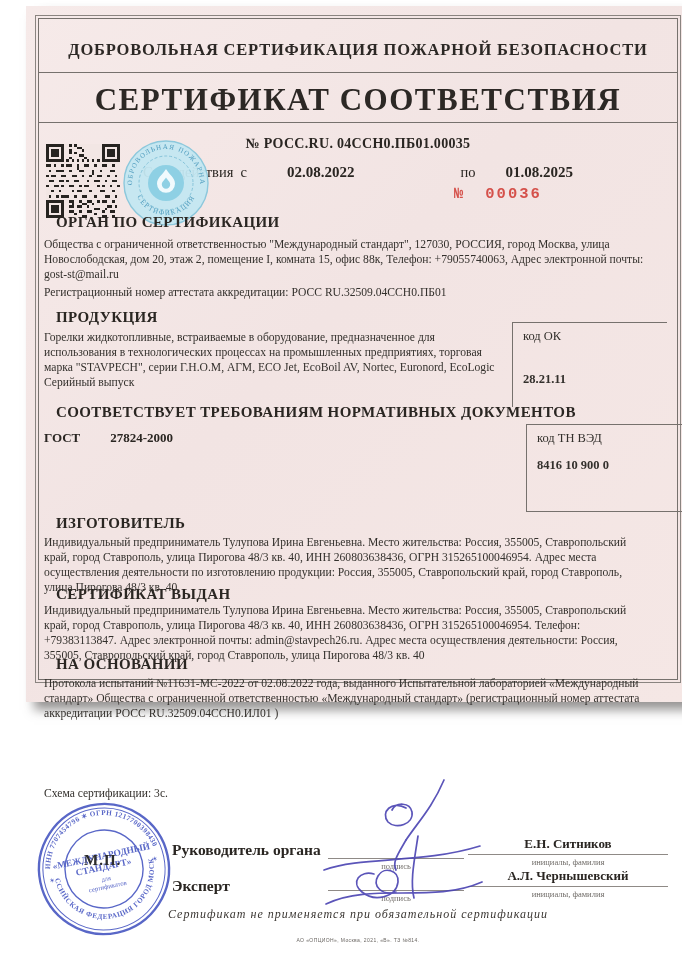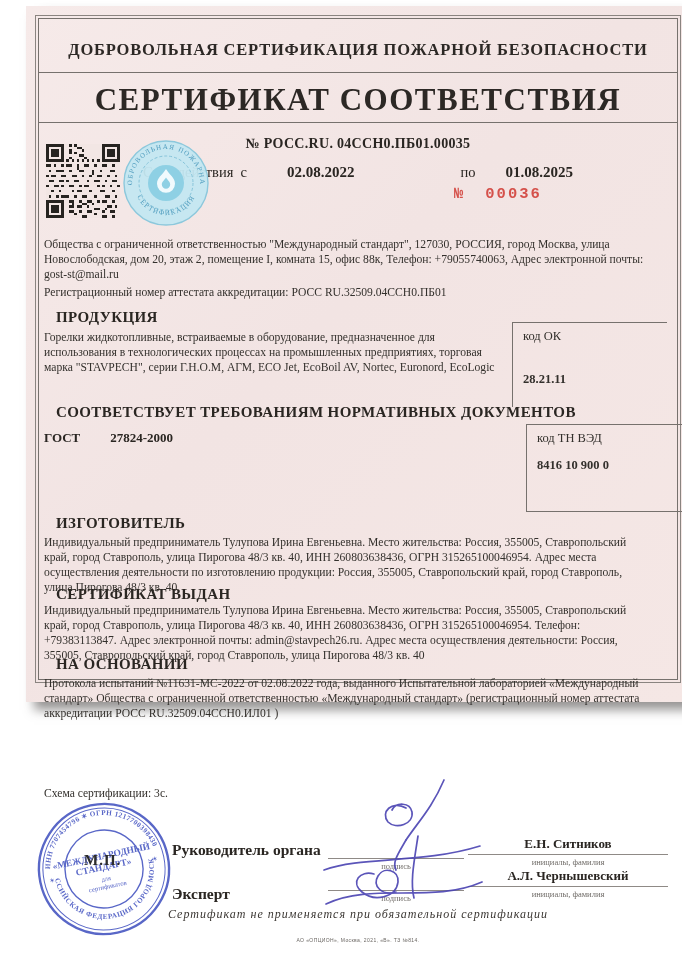--- a/index.html
+++ b/index.html
@@ -139,26 +139,28 @@
     <path fill="#f1fafd" d="M44 30c3.5 6 9 8.5 9 14.8A9 9 0 0 1 35 44.8C35 38.5 40.5 36 44 30z"></path>
     <path fill="#8ed0e4" d="M44 38.5c1.6 2.8 4.2 4 4.2 7a4.2 4.2 0 0 1-8.4 0c0-3 2.6-4.2 4.2-7z"></path>
     <text font-size="7" fill="#4f9cbe" letter-spacing="1.2">
       <textPath href="#sealArcTop" startOffset="50%" text-anchor="middle">ДОБРОВОЛЬНАЯ  ПОЖАРНАЯ</textPath>
     </text>
     <text font-size="7" fill="#4f9cbe" letter-spacing="1.2">
       <textPath href="#sealArcBot" startOffset="50%" text-anchor="middle">СЕРТИФИКАЦИЯ</textPath>
     </text>
   </svg>
 
+  <div class="abs sec-h" style="left:30px;top:208px;">ОРГАН ПО СЕРТИФИКАЦИИ</div>
   <div class="abs body-t" style="left:18px;top:231px;width:604px;">Общества с ограниченной ответственностью "Международный стандарт", 127030, РОССИЯ, город Москва, улица Новослободская, дом 20, этаж 2, помещение I, комната 15, офис 88к, Телефон: +79055740063, Адрес электронной почты: gost-st@mail.ru</div>
   <div class="abs body-t" style="left:18px;top:279px;width:604px;">Регистрационный номер аттестата аккредитации: РОСС RU.32509.04ССН0.ПБ01</div>
 
   <div class="abs sec-h" style="left:30px;top:303px;">ПРОДУКЦИЯ</div>
   <div class="abs" style="left:18px;top:324px;width:452px;">
     <div class="body-t">Горелки жидкотопливные, встраиваемые в оборудование, предназначенное для использования в технологических процессах на промышленных предприятиях, торговая марка "STAVPECH", серии Г.Н.О.М, АГМ, ECO Jet, EcoBoil AV, Nortec, Euronord, EcoLogic</div>
+    <div class="body-t">Серийный выпуск</div>
   </div>
   <div class="abs codebox" style="left:486px;top:316px;width:140px;height:78px;">
     <div class="cb-l">код ОК</div>
     <div class="cb-v" style="margin-top:28px;">28.21.11</div>
   </div>
 
   <div class="abs sec-h" style="left:30px;top:398px;">СООТВЕТСТВУЕТ ТРЕБОВАНИЯМ НОРМАТИВНЫХ ДОКУМЕНТОВ</div>
   <div class="abs gostrow" style="left:18px;top:424px;">
     <span>ГОСТ</span>
     <span class="gap30">27824-2000</span>
@@ -200,21 +202,21 @@
       <text x="70" y="71" font-size="9.4" font-weight="bold" text-anchor="middle">СТАНДАРТ»</text>
       <text x="70" y="82" font-size="6.4" text-anchor="middle">для</text>
       <text x="70" y="90" font-size="6.6" text-anchor="middle">сертификатов</text>
       <text x="14" y="73" font-size="7">✶</text>
       <text x="119" y="73" font-size="7">✶</text>
     </g>
   </svg>
   <div class="abs mpwrap mp">М.П.</div>
 
   <div class="abs signrole" style="left:146px;top:835px;">Руководитель органа</div>
-  <div class="abs signrole" style="left:146px;top:871px;margin-top:8px;">Эксперт</div>
+  <div class="abs signrole" style="left:146px;top:871px;">Эксперт</div>
 
   <div class="abs" style="left:302px;top:852px;width:136px;">
     <div class="sigline"></div>
     <div class="cap">подпись</div>
   </div>
   <div class="abs" style="left:302px;top:884px;width:136px;">
     <div class="sigline"></div>
     <div class="cap">подпись</div>
   </div>
 

